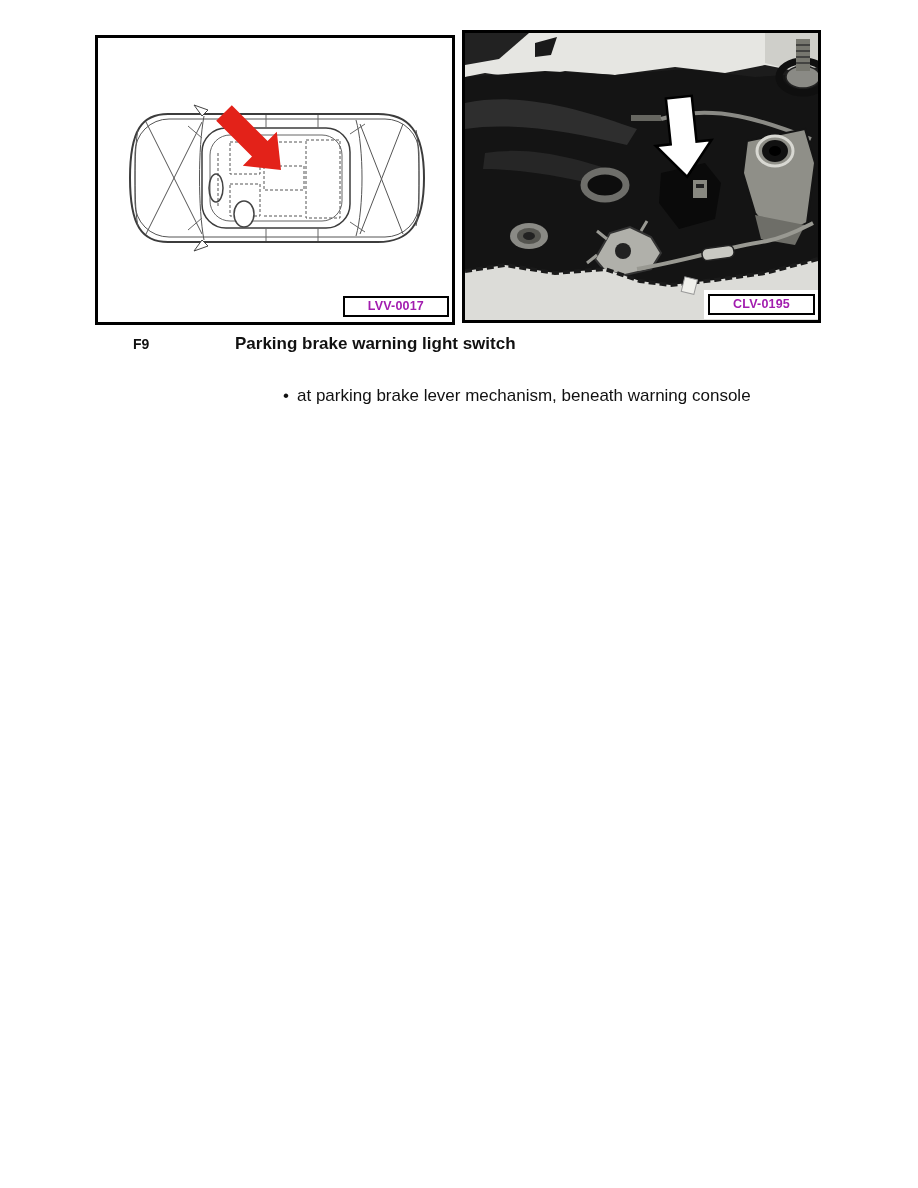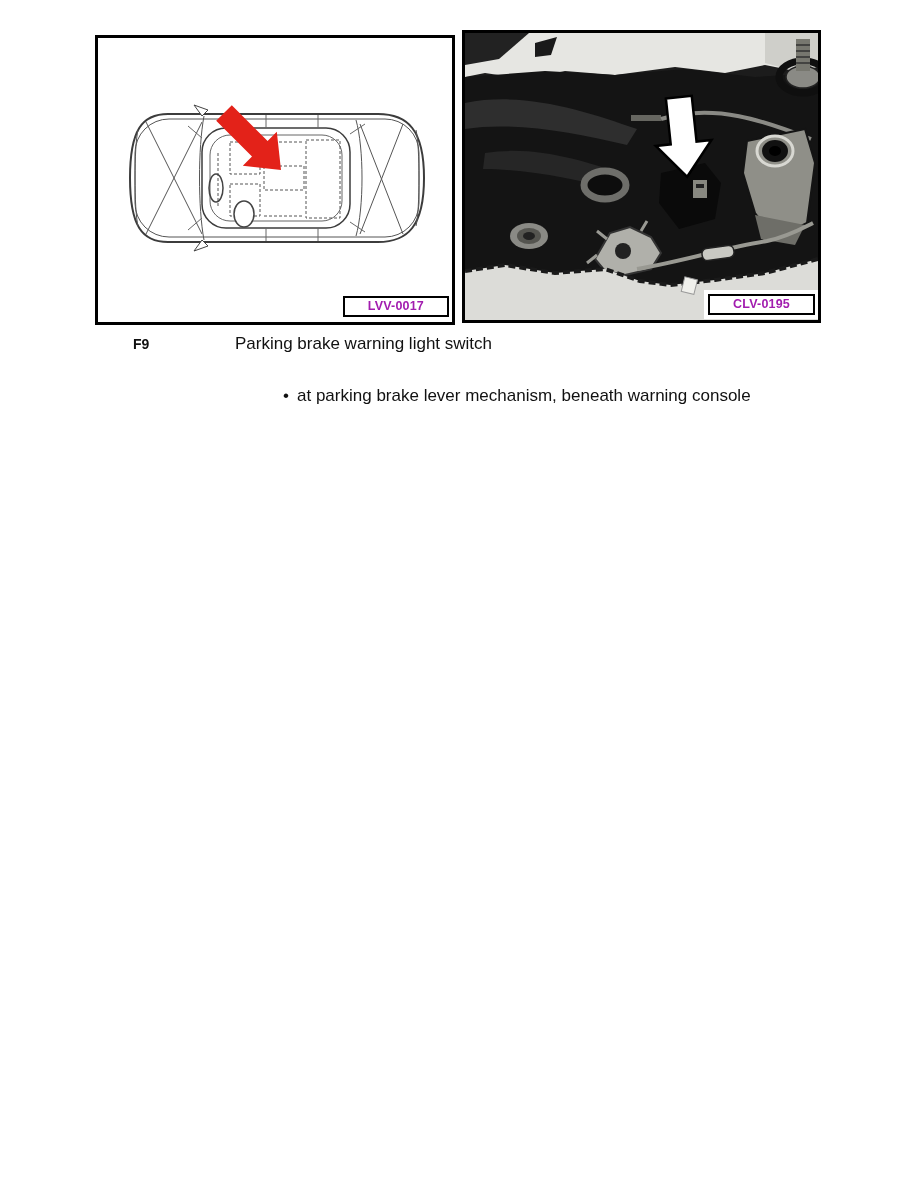--- a/index.html
+++ b/index.html
@@ -41,21 +41,21 @@
   
   .component-code {
     position: absolute;
     left: 133px; top: 334px;
     font-size: 14px; font-weight: bold; line-height: 20px;
     white-space: nowrap;
   }
   .component-title {
     position: absolute;
     left: 235px; top: 334px;
-    font-size: 17px; font-weight: normal; line-height: 20px;
+    font-size: 17px; font-weight: bold; line-height: 20px;
     white-space: nowrap;
   }
   .bullet-item {
     position: absolute;
     left: 283px; top: 384px;
     width: 470px;
     display: grid;
     grid-template-columns: 14px 1fr;
     font-size: 17px; line-height: 23px;
   }

